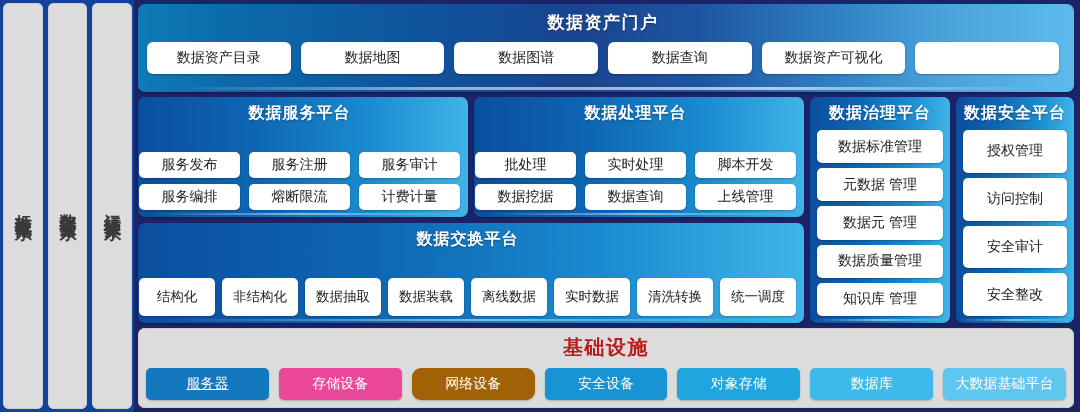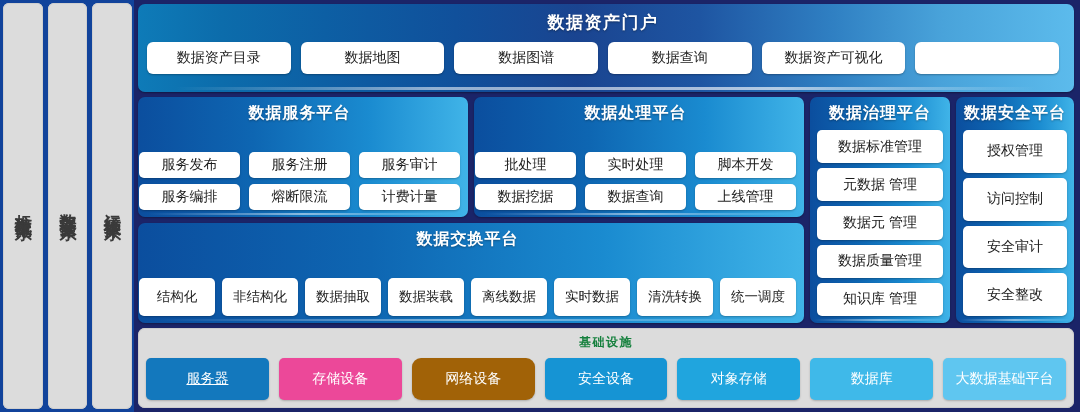--- a/index.html
+++ b/index.html
@@ -212,21 +212,21 @@
     flex: 0 0 80px;
     background: #DCDCDC;
     border-radius: 7px;
     display: flex;
     flex-direction: column;
     align-items: center;
     padding: 6px 8px 8px 8px;
     box-shadow: inset 0 0 0 1px #cdcdcd;
   }
   .infra-title {
-    font-size: 12px; font-weight: 700; color: #15803d;
+    font-size: 20px; font-weight: 700; color: #b91c1c;
     letter-spacing: 1.5px;
     margin-bottom: 7px;
   }
   .infra-items {
     width: 100%;
     display: flex;
     gap: 10px;
     flex: 1 1 auto;
   }
   .infra-btn {

